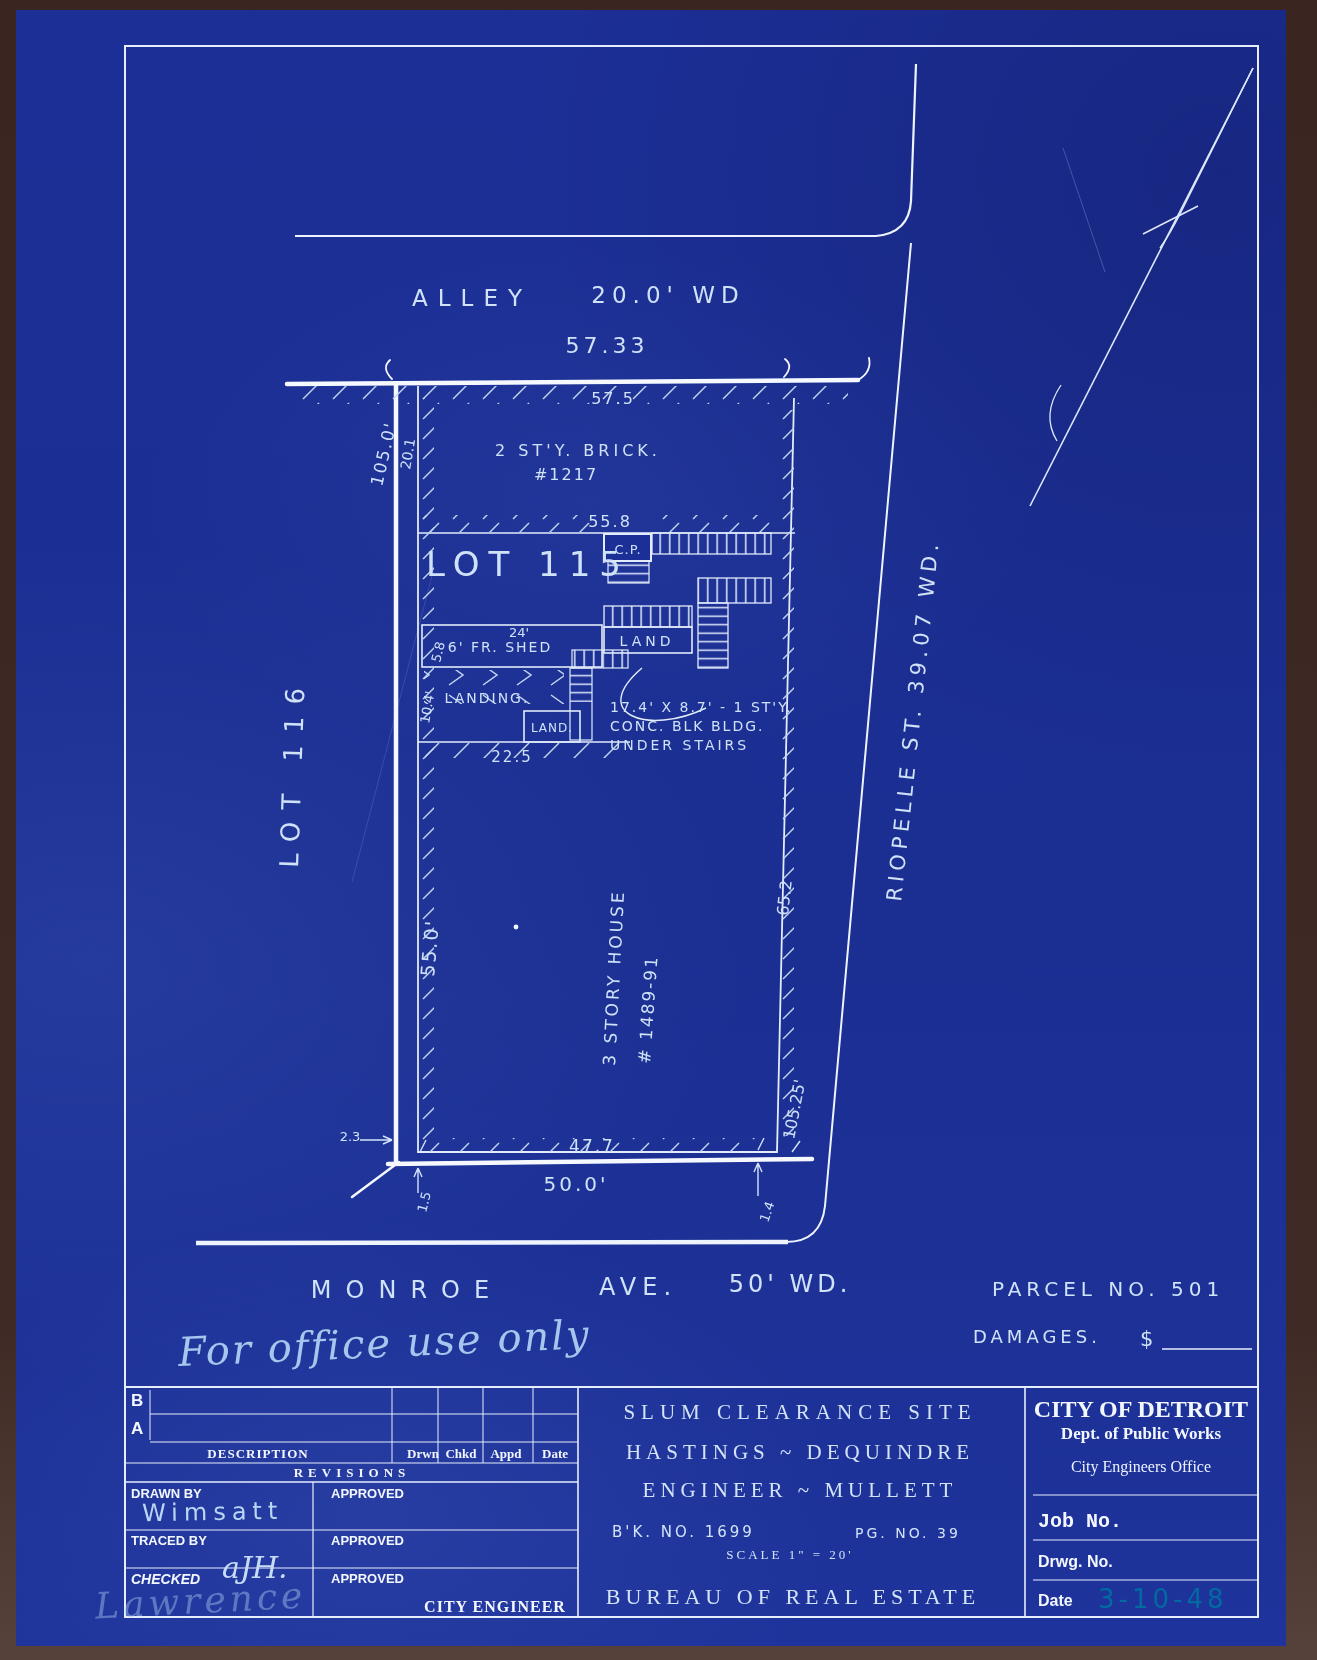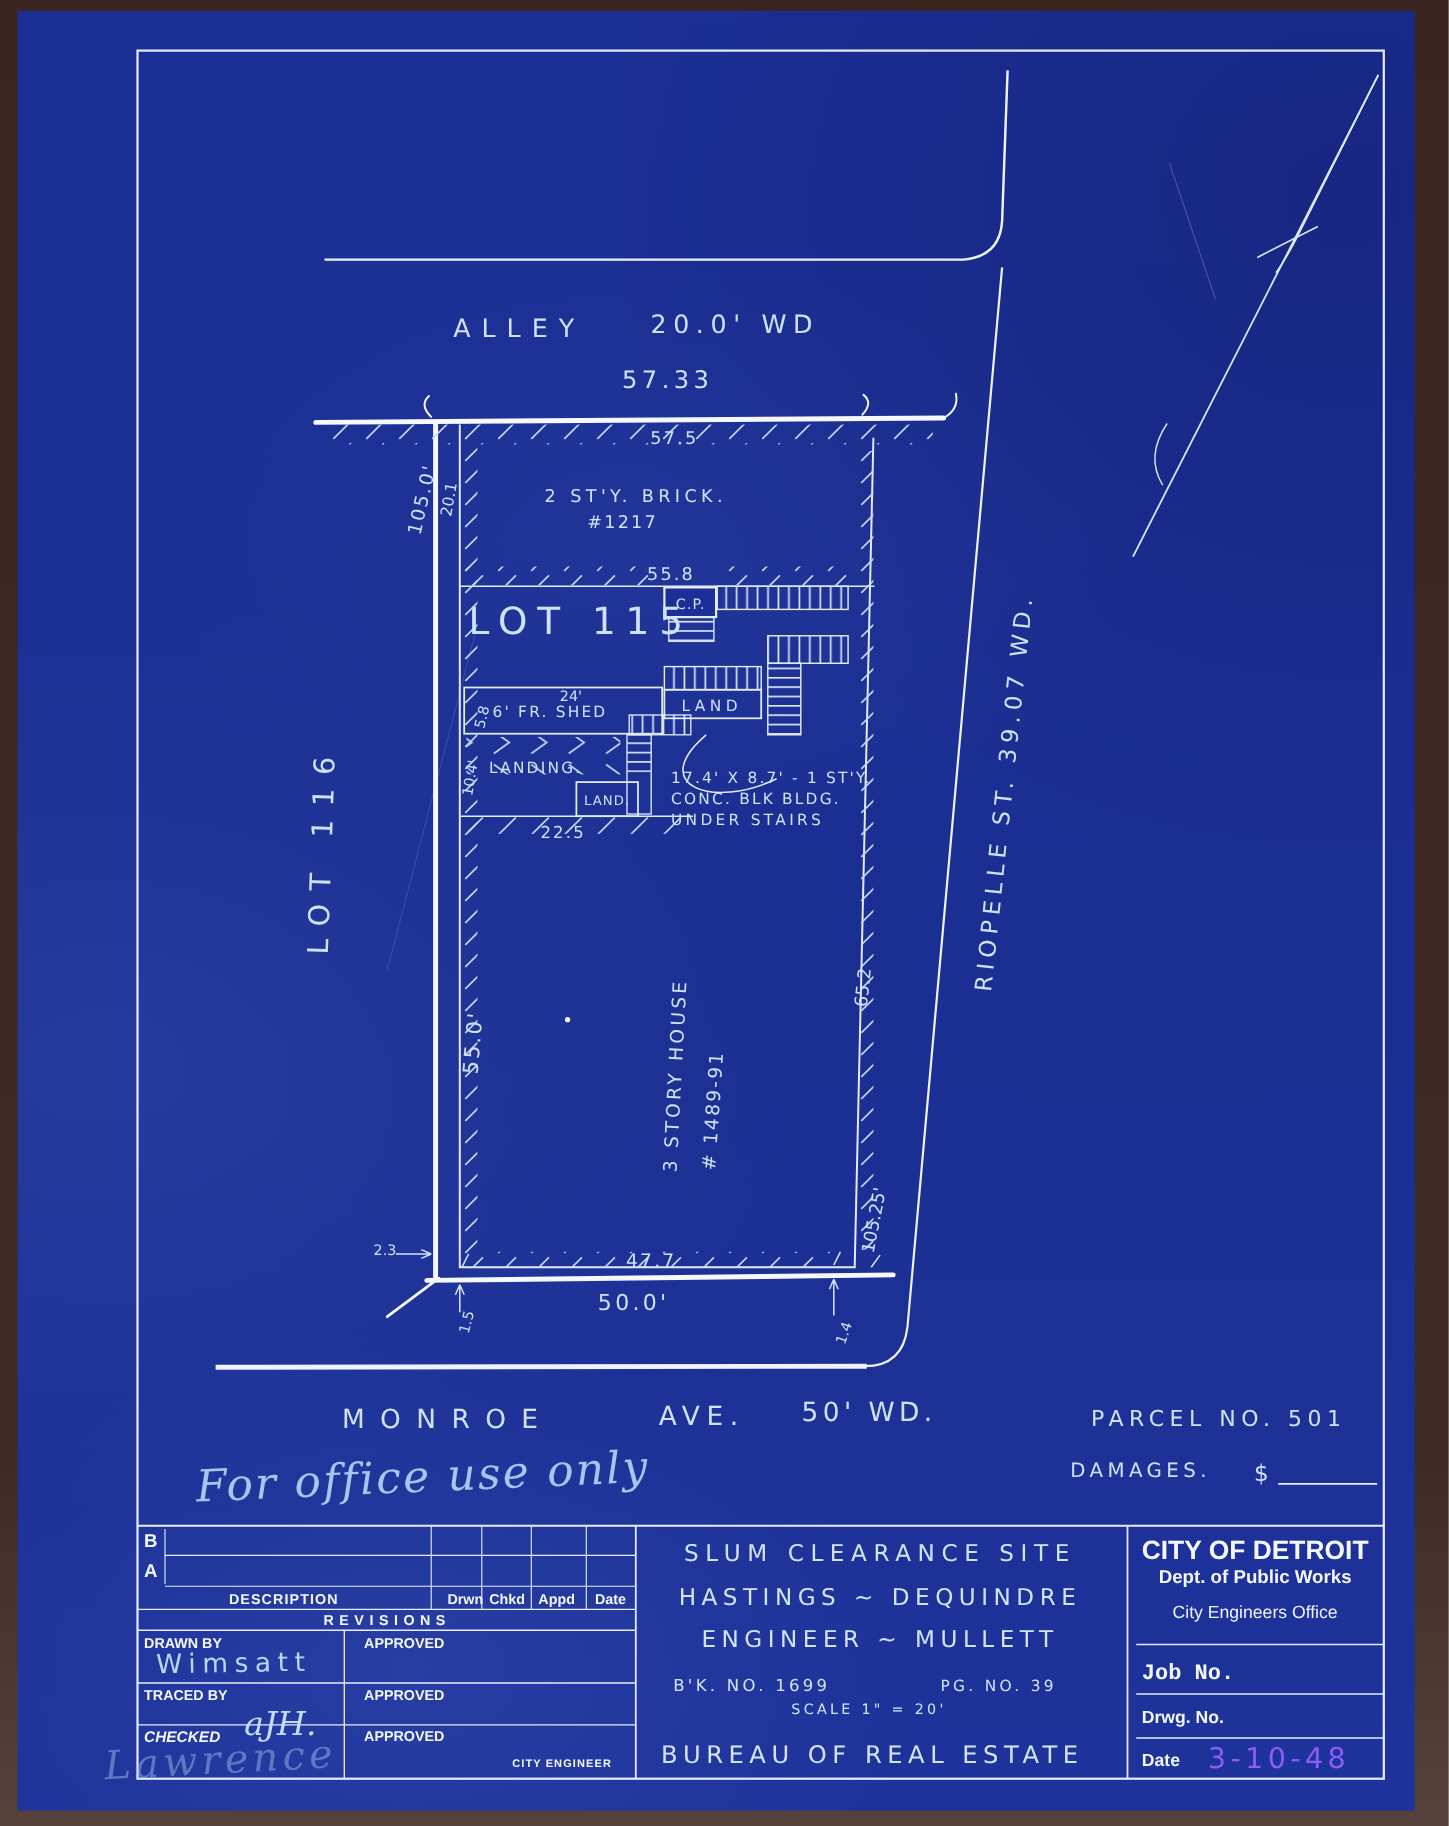--- a/index.html
+++ b/index.html
@@ -19,21 +19,21 @@
   }
   svg{position:absolute;left:0;top:0;z-index:2;}
   .abs{position:absolute;z-index:3;white-space:nowrap;}
   
   .pr{color:#f3f7ff;font-family:"Liberation Sans",sans-serif;font-weight:bold;}
   .prl{color:#eef4ff;font-family:"Liberation Sans",sans-serif;}
   
   .hand{color:#d3e4f8;font-family:"DejaVu Sans",sans-serif;}
   
   .script{color:#a6c6ee;font-family:"DejaVu Serif",serif;font-style:italic;}
-  .ctr{text-align:center;}
+  .ctr{text-align:center;font-family:Liberation Serif, serif;}
   svg text{fill:#cfe2f8;font-family:"DejaVu Sans",sans-serif;}
 </style>
 </head>
 <body>
 
 <div id="sheet"></div>
 
 <svg width="1317" height="1660" viewBox="0 0 1317 1660">
   <defs>
     <pattern id="hv" width="9.5" height="30" patternUnits="userSpaceOnUse">
@@ -198,29 +198,29 @@
 
 <div class="abs pr" style="left:131px;top:1486px;font-size:13px;">DRAWN BY</div>
 <div class="abs pr" style="left:331px;top:1486px;font-size:13px;">APPROVED</div>
 <div class="abs hand" style="left:142px;top:1498px;font-size:24px;letter-spacing:6px;color:#b9d6f4;transform:rotate(-1deg);">Wimsatt</div>
 <div class="abs pr" style="left:131px;top:1533px;font-size:13px;text-align:right;">TRACED BY</div>
 <div class="abs pr" style="left:331px;top:1533px;font-size:13px;">APPROVED</div>
 <div class="abs pr" style="left:131px;top:1571px;font-size:14px;font-style:italic;">CHECKED</div>
 <div class="abs script" style="left:222px;top:1550px;font-size:30px;color:#c6dcf6;">aJH.</div>
 <div class="abs pr" style="left:331px;top:1571px;font-size:13px;">APPROVED</div>
 <div class="abs script" style="left:95px;top:1580px;font-size:36px;opacity:0.45;transform:rotate(-3deg);letter-spacing:4px;">Lawrence</div>
-<div class="abs pr ctr" style="left:436px;top:1598px;width:150px;font-size:10px;letter-spacing:1px;">CITY ENGINEER</div>
+<div class="abs pr ctr" style="left:420px;top:1598px;width:150px;font-size:16px;letter-spacing:1px;">CITY ENGINEER</div>
 
 <div class="abs hand ctr" style="left:590px;top:1400px;width:420px;font-size:21px;letter-spacing:6px;">SLUM CLEARANCE SITE</div>
 <div class="abs hand ctr" style="left:590px;top:1440px;width:420px;font-size:21px;letter-spacing:5px;">HASTINGS ~ DEQUINDRE</div>
 <div class="abs hand ctr" style="left:590px;top:1478px;width:420px;font-size:21px;letter-spacing:5px;">ENGINEER ~ MULLETT</div>
 <div class="abs hand" style="left:612px;top:1523px;font-size:15px;letter-spacing:3px;">B'K. NO. 1699</div>
 <div class="abs hand" style="left:855px;top:1525px;font-size:14px;letter-spacing:3px;">PG. NO. 39</div>
 <div class="abs hand ctr" style="left:640px;top:1547px;width:300px;font-size:13px;letter-spacing:3px;">SCALE 1" = 20'</div>
 <div class="abs hand ctr" style="left:578px;top:1584px;width:430px;font-size:22px;letter-spacing:5px;">BUREAU OF REAL ESTATE</div>
 
 <div class="abs pr ctr" style="left:1030px;top:1396px;width:222px;font-size:24px;">CITY OF DETROIT</div>
 <div class="abs pr ctr" style="left:1030px;top:1424px;width:222px;font-size:17px;">Dept. of Public Works</div>
 <div class="abs prl ctr" style="left:1030px;top:1458px;width:222px;font-size:16px;">City Engineers Office</div>
 <div class="abs pr" style="left:1038px;top:1510px;font-size:20px;font-family:Liberation Mono, monospace;">Job No.</div>
 <div class="abs pr" style="left:1038px;top:1553px;font-size:16px;">Drwg. No.</div>
 <div class="abs pr" style="left:1038px;top:1592px;font-size:16px;">Date</div>
-<div class="abs hand" style="left:1098px;top:1584px;font-size:26px;letter-spacing:4px;color:#8b5cf6;">3-10-48</div>
+<div class="abs hand" style="left:1098px;top:1584px;font-size:26px;letter-spacing:4px;color:#0369a1;">3-10-48</div>
 
 </body></html>

